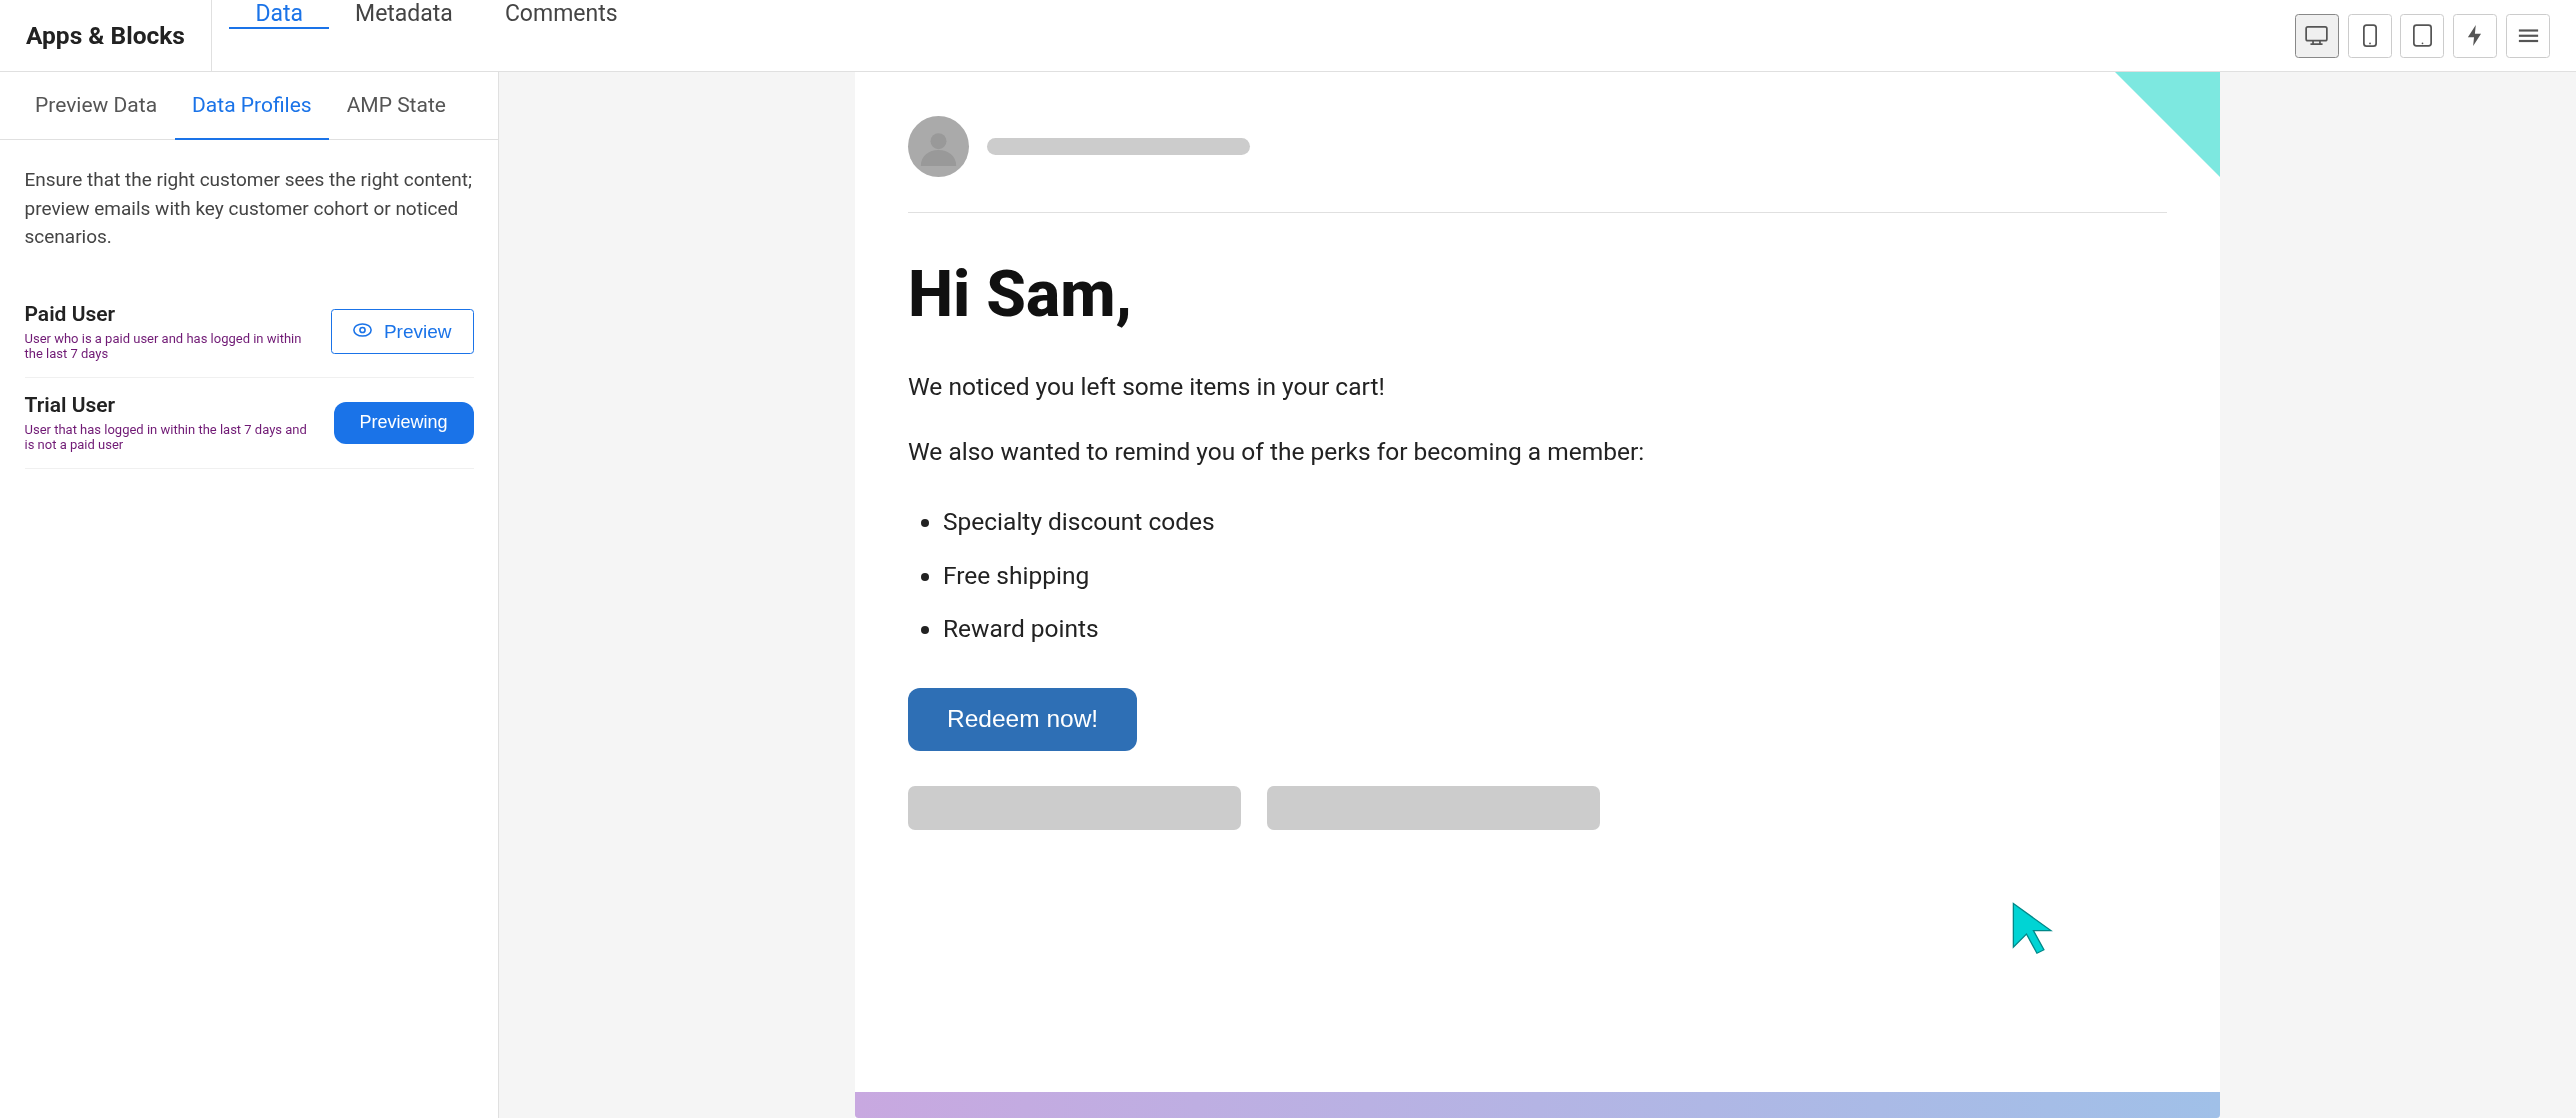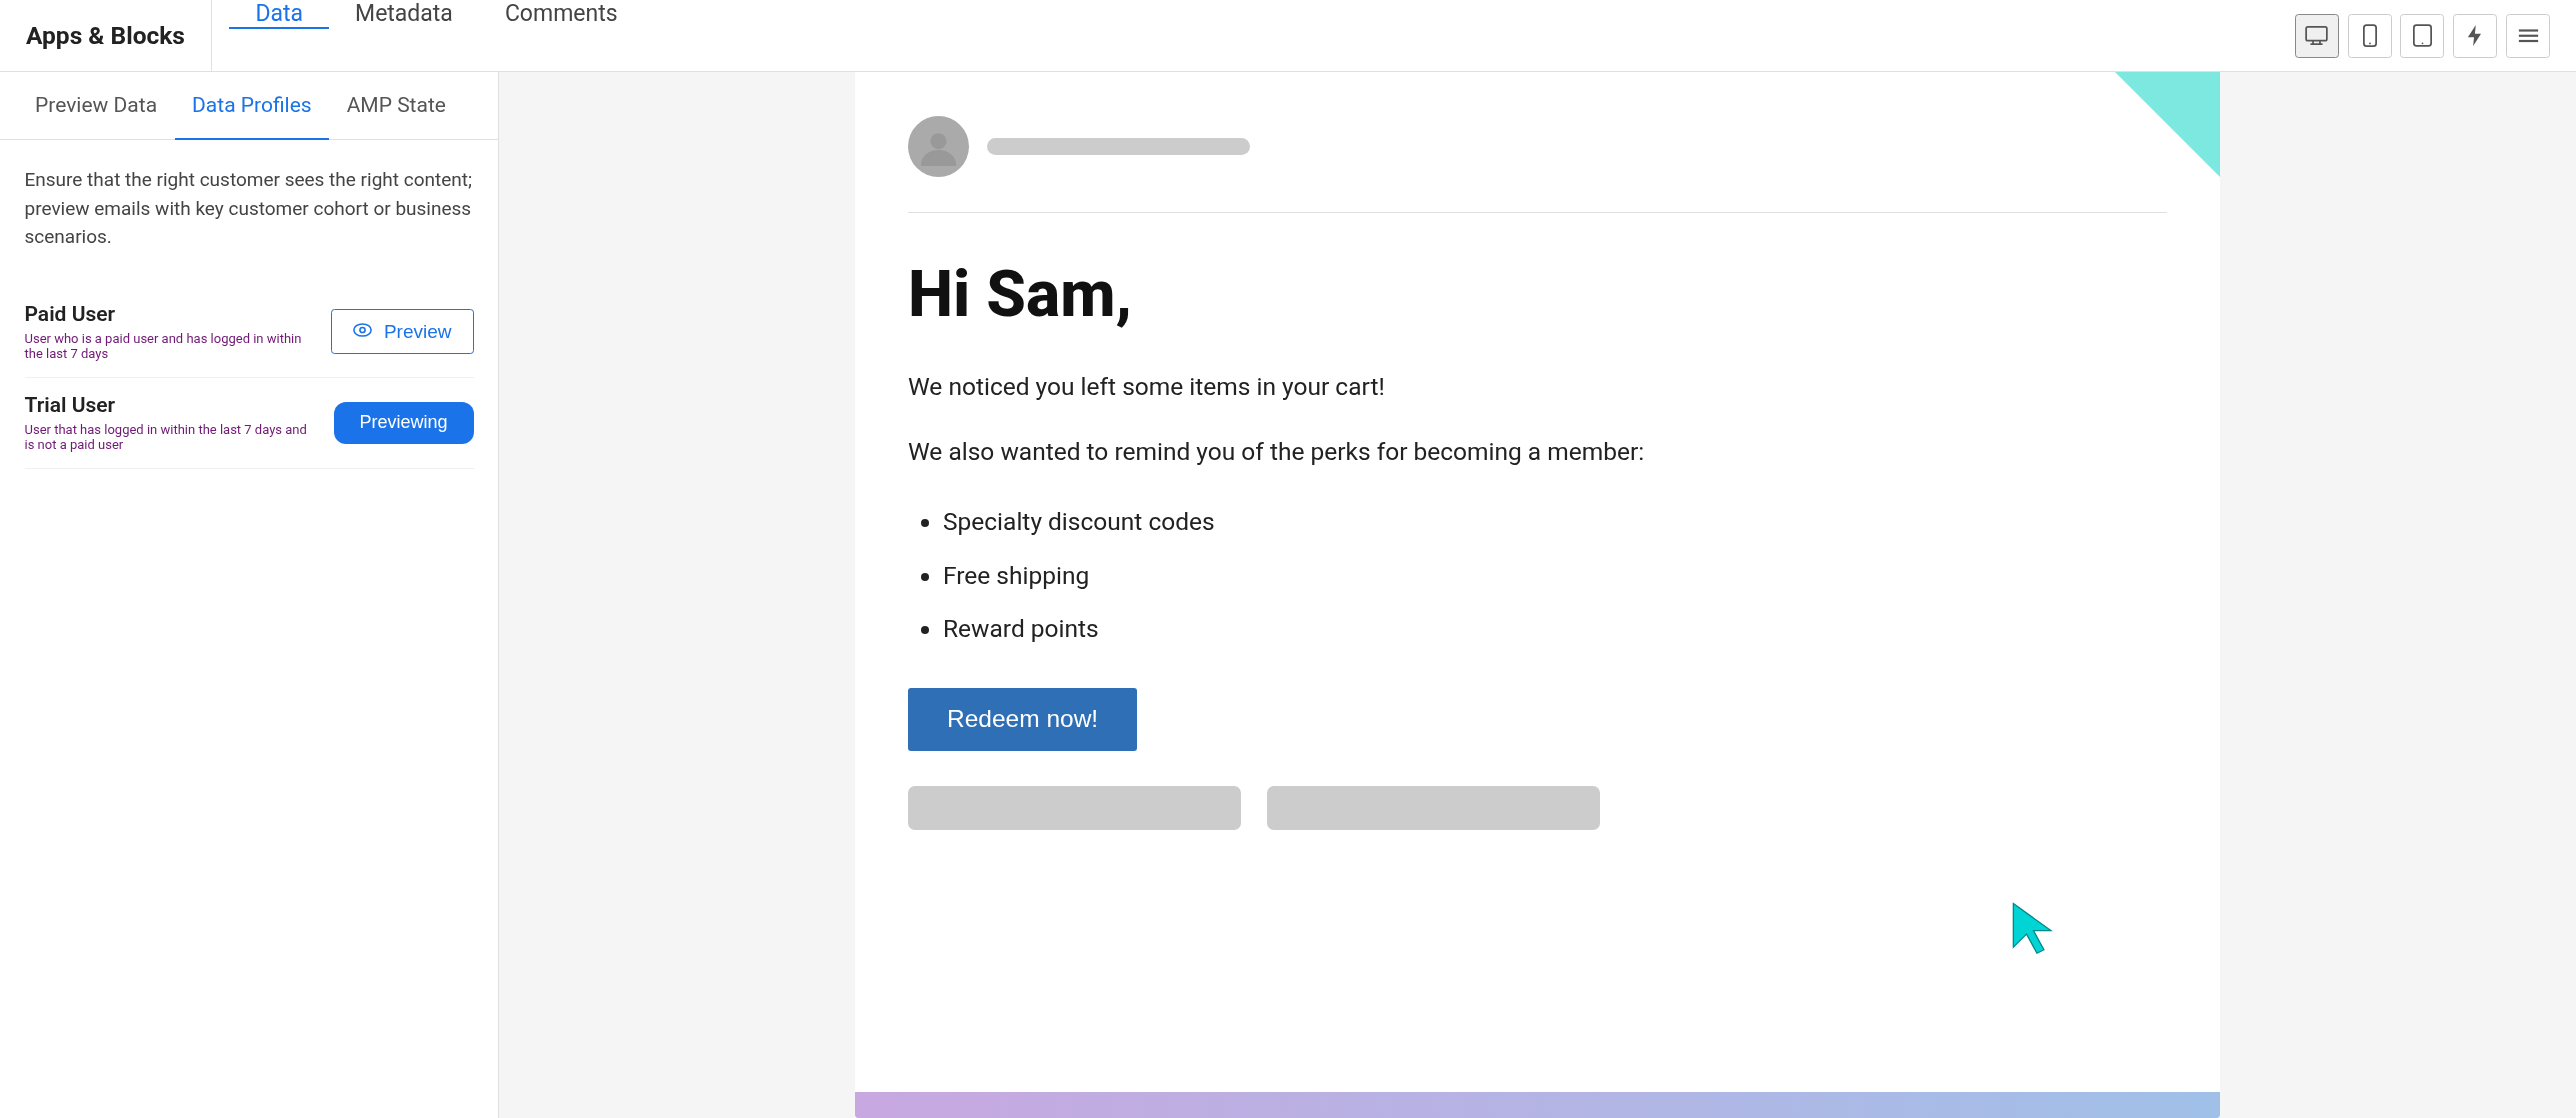--- a/index.html
+++ b/index.html
@@ -260,21 +260,21 @@
     }
     .email-list li {
       margin-bottom: 4.4px;
     }
     .redeem-btn {
       display: inline-block;
       background: #2e6fb5;
       color: #fff;
       font-size: 24.5px;
       padding: 17.5px 39px;
-      border-radius: 3px;
+      border-radius: 12px;
       border: none;
       cursor: pointer;
       font-weight: 500;
       margin-top: 8.8px;
     }
 
     
     .corner-deco {
       position: absolute;
       top: 0;
@@ -391,21 +391,21 @@
       </div>
       <div class="sub-tab active">
         <span>Data Profiles</span>
       </div>
       <div class="sub-tab">
         <span>AMP State</span>
       </div>
     </div>
 
     <div class="panel-content">
-      <p class="description-text">Ensure that the right customer sees the right content; preview emails with key customer cohort or business scenarios.</p>
+      <p class="description-text">Ensure that the right customer sees the right content; preview emails with key customer cohort or noticed scenarios.</p>
 
       <div class="profile-row">
         <div class="profile-info">
           <div class="profile-name">Paid User</div>
           <div class="profile-desc">User who is a paid user and has logged in within the last 7 days</div>
         </div>
         <button class="btn-preview">
           <span class="eye-icon">
             <svg width="19" height="14" viewBox="0 0 22 16" fill="none" xmlns="http://www.w3.org/2000/svg">
               <ellipse cx="11" cy="8" rx="10" ry="7" stroke="#1a73e8" stroke-width="1.8" fill="none"></ellipse>

